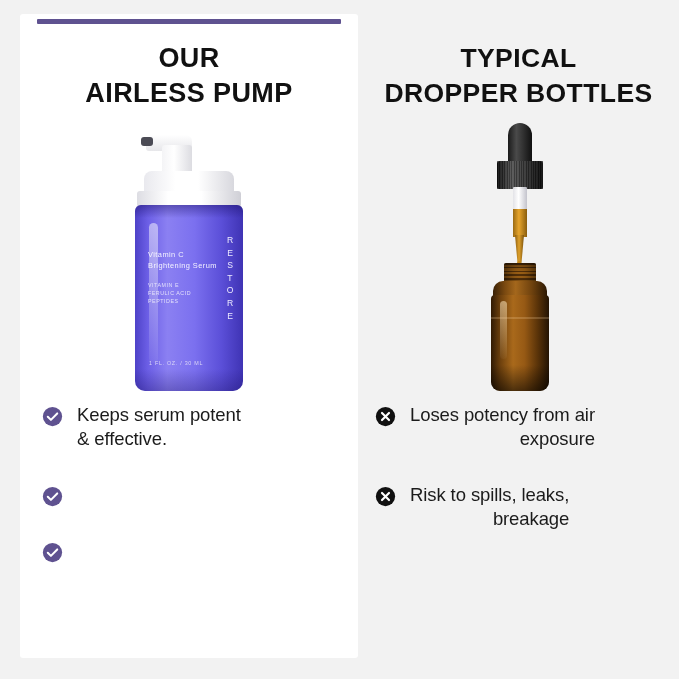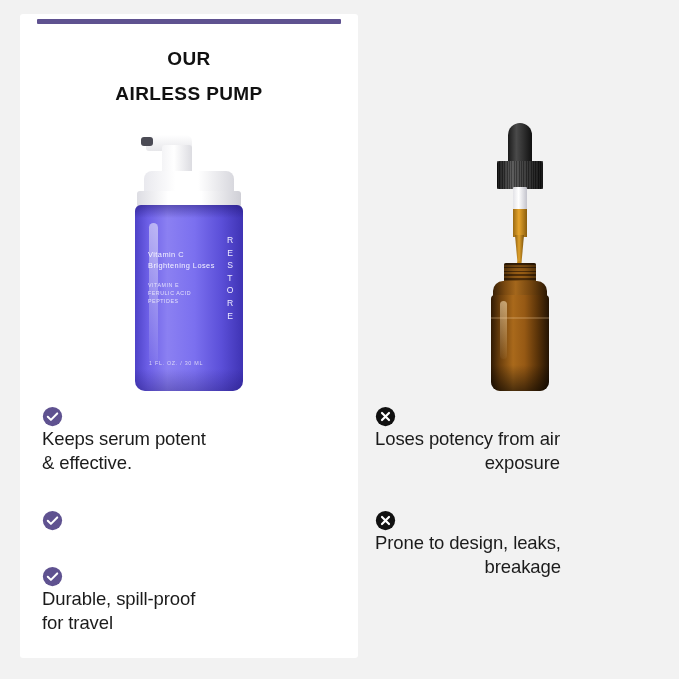--- a/index.html
+++ b/index.html
@@ -49,21 +49,21 @@
   }
   .col-left  { left: 20px;  width: 338px; }
   .col-right { left: 358px; width: 321px; }
 
   .col-title {
     position: absolute;
     top: 41px;
     left: 0;
     width: 100%;
     text-align: center;
-    font-size: 19px;
+    font-size: 27px;
     line-height: 35px;
     font-weight: bold;
     letter-spacing: 0.4px;
     color: #111111;
     white-space: pre-line;
   }
   .col-right .col-title { font-size: 26.5px; }
 
   
   .stage {
@@ -342,21 +342,20 @@
     top: 403px;
     width: 100%;
   }
   .col-left .bullets  { left: 0;   padding: 0 26px 0 22px; box-sizing: border-box; }
   .col-right .bullets { left: 0;   padding: 0 14px 0 17px; box-sizing: border-box; text-align: right; }
 
   .bullet {
     display: flex;
     align-items: flex-start;
     margin-bottom: 32px;
-    flex-direction: column;
   }
   .bullet:last-child { margin-bottom: 0; }
 
   .bullet-icon {
     flex: 0 0 auto;
     width: 21px;
     height: 21px;
     margin-top: 3px;
     margin-right: 14px;
   }
@@ -388,21 +387,21 @@
         <div class="pump-nozzle"></div>
         <div class="pump-nozzle-tip"></div>
         <div class="pump-neck"></div>
         <div class="pump-shoulder"></div>
         <div class="pump-collar"></div>
         <div class="pump-body">
           <div class="pump-gloss"></div>
           <div class="label-block">
             <div class="label-name">Vitamin C
 Brightening
-Loses</div>
+Serum</div>
             <div class="label-sub">VITAMIN E
 FERULIC ACID
 PEPTIDES</div>
           </div>
           <div class="brand-vertical">RESTORE</div>
           <div class="volume-text">1 FL. OZ. / 30 ML</div>
         </div>
       </div>
     </div>
 
@@ -428,29 +427,29 @@
         </span>
       </div>
 
       <div class="bullet">
         <span class="bullet-icon">
           <svg viewBox="0 0 24 24">
             <circle cx="12" cy="12" r="11" fill="#5f5290"></circle>
             <path d="M6.6 12.3 L10.2 15.9 L17.4 8.5" fill="none" stroke="#ffffff" stroke-width="2.3" stroke-linecap="round" stroke-linejoin="round"></path>
           </svg>
         </span>
-        <span class="bullet-text">Durable, spill-proof
-for travel</span>
       </div>
 
     </div>
   </div>
 
   <div class="col col-right">
 
+    <div class="col-title">TYPICAL
+DROPPER BOTTLES</div>
 
     <div class="stage">
       <div class="dropper-wrap">
         <div class="bulb"></div>
         <div class="cap"></div>
         <div class="pipette-glass"></div>
         <div class="pipette-fill"></div>
         <div class="pipette-tip"></div>
         <div class="drop"></div>
         <div class="bottle-neck-real"></div>
@@ -476,20 +475,20 @@
       </div>
 
 
       <div class="bullet">
         <span class="bullet-icon">
           <svg viewBox="0 0 24 24">
             <circle cx="12" cy="12" r="11" fill="#111111"></circle>
             <path d="M8 8 L16 16 M16 8 L8 16" fill="none" stroke="#ffffff" stroke-width="2.5" stroke-linecap="round"></path>
           </svg>
         </span>
-        <span class="bullet-text">Prone to design, leaks,
+        <span class="bullet-text">Risk to spills, leaks,
 breakage</span>
       </div>
 
     </div>
   </div>
 
 </div>
 
 </body></html>

